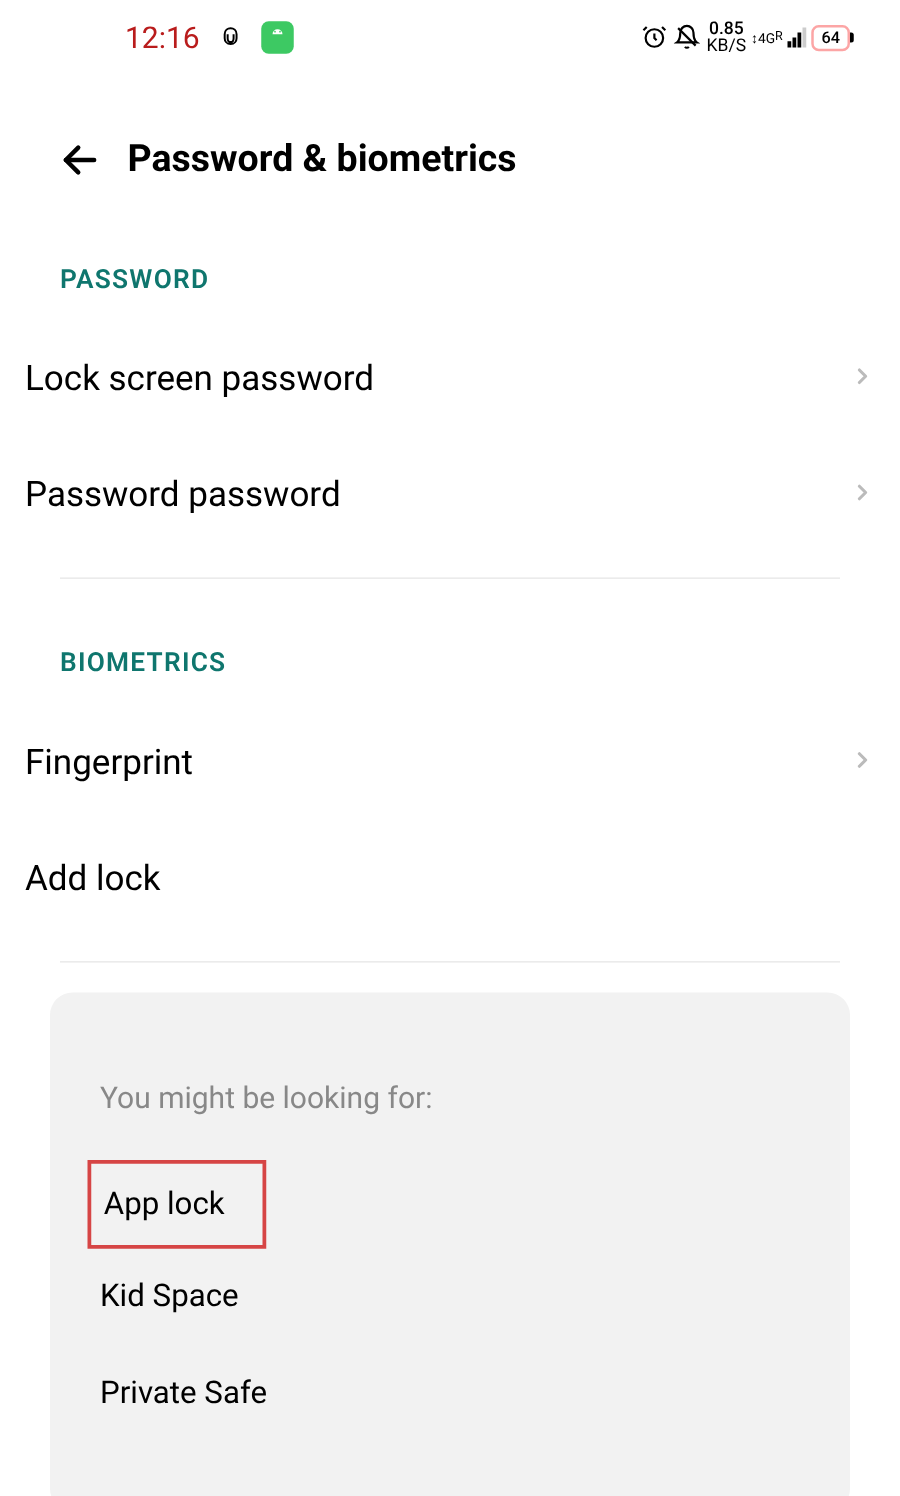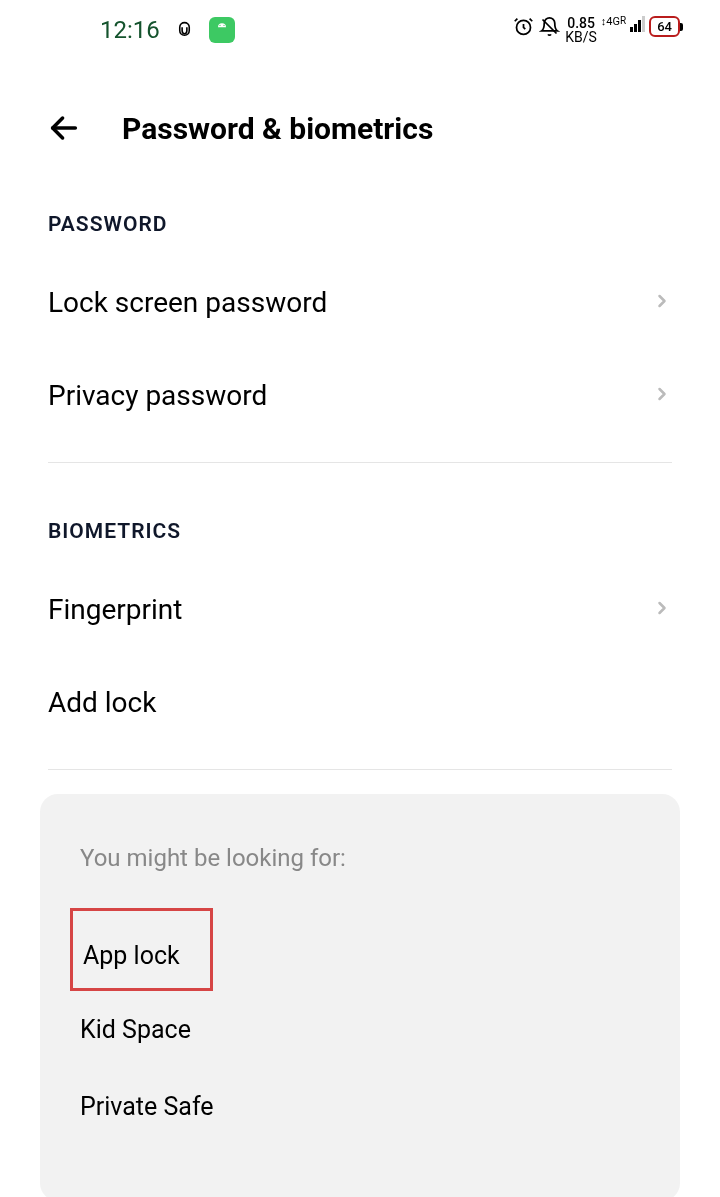--- a/index.html
+++ b/index.html
@@ -23,41 +23,41 @@
       height: 60px;
     }
     .status-left {
       display: flex;
       align-items: center;
       gap: 14px;
     }
     .status-time {
       font-size: 24px;
       font-weight: 400;
-      color: #14532d;
+      color: #b91c1c;
     }
     .fingerprint-icon {
       width: 21px;
       height: 21px;
       display: flex;
       align-items: center;
       justify-content: center;
     }
     .android-icon {
       width: 26px;
       height: 26px;
       background: #3dc963;
       border-radius: 6px;
       display: flex;
       align-items: center;
       justify-content: center;
     }
     .status-right {
       display: flex;
-      align-items: flex-start;
+      align-items: center;
       gap: 4px;
     }
     .alarm-icon, .bell-icon {
       width: 22px;
       height: 22px;
     }
     .network-info {
       display: flex;
       flex-direction: column;
       align-items: center;
@@ -95,69 +95,69 @@
     }
     .signal-bar {
       width: 3px;
       background: #000;
     }
     .signal-bar:nth-child(1) { height: 5px; }
     .signal-bar:nth-child(2) { height: 8px; }
     .signal-bar:nth-child(3) { height: 12px; }
     .signal-bar:nth-child(4) { height: 16px; background: #ccc; }
     .battery {
-      border: 2px solid #b91c1c;
+      border: 2px solid #fca5a5;
       border-radius: 6px;
       padding: 1px 6px;
       font-size: 13px;
       font-weight: 500;
       position: relative;
     }
     .battery::after {
       content: '';
       position: absolute;
       right: -5px;
       top: 50%;
       transform: translateY(-50%);
       width: 3px;
       height: 8px;
       background: #000;
       border-radius: 0 2px 2px 0;
     }
     .header {
       display: flex;
-      align-items: center;
+      align-items: flex-start;
       padding: 50px 46px 30px;
-      gap: 40px;
+      gap: 20px;
     }
     .back-arrow {
       width: 36px;
       height: 36px;
       display: flex;
       align-items: center;
       justify-content: center;
       cursor: pointer;
     }
     .page-title {
       font-size: 30px;
       font-weight: 700;
       color: #000;
     }
     .section-header {
       font-size: 21px;
       font-weight: 600;
-      color: #0f172a;
+      color: #0f766e;
       letter-spacing: 1px;
       padding: 36px 48px 20px;
     }
     .settings-item {
       display: flex;
       justify-content: space-between;
       align-items: center;
-      padding: 30px 48px;
+      padding: 30px 20px;
       cursor: pointer;
     }
     .settings-label {
       font-size: 28px;
       font-weight: 400;
       color: #000;
     }
     .chevron {
       color: #bbb;
     }
@@ -169,31 +169,32 @@
     .suggestions-box {
       margin: 24px 40px 0;
       background: #f2f2f2;
       border-radius: 18px;
       padding: 50px 40px 56px;
     }
     .suggestions-title {
       font-size: 24px;
       color: #888;
       margin-bottom: 36px;
+      margin-top: 20px;
     }
     .suggestion-item {
       font-size: 25px;
       color: #000;
       padding: 24px 0;
       cursor: pointer;
     }
     .highlighted {
       border: 3px solid #d64545;
       display: inline-block;
-      padding: 30px 30px 18px 10px;
+      padding: 18px 30px 18px 10px;
       margin-left: -10px;
     }
   </style>
 </head>
 <body>
 
 <div class="status-bar">
   <div class="status-left">
     <span class="status-time">12:16</span>
     <span class="fingerprint-icon">
@@ -256,21 +257,21 @@
 <div class="settings-item">
   <span class="settings-label">Lock screen password</span>
   <span class="chevron">
     <svg width="20" height="20" viewBox="0 0 24 24" fill="none" stroke="#bbb" stroke-width="3" stroke-linecap="round" stroke-linejoin="round">
       <polyline points="9 18 15 12 9 6"></polyline>
     </svg>
   </span>
 </div>
 
 <div class="settings-item">
-  <span class="settings-label">Privacy password</span>
+  <span class="settings-label">Password password</span>
   <span class="chevron">
     <svg width="20" height="20" viewBox="0 0 24 24" fill="none" stroke="#bbb" stroke-width="3" stroke-linecap="round" stroke-linejoin="round">
       <polyline points="9 18 15 12 9 6"></polyline>
     </svg>
   </span>
 </div>
 
 <div class="divider"></div>
 
 <div class="section-header">BIOMETRICS</div>

